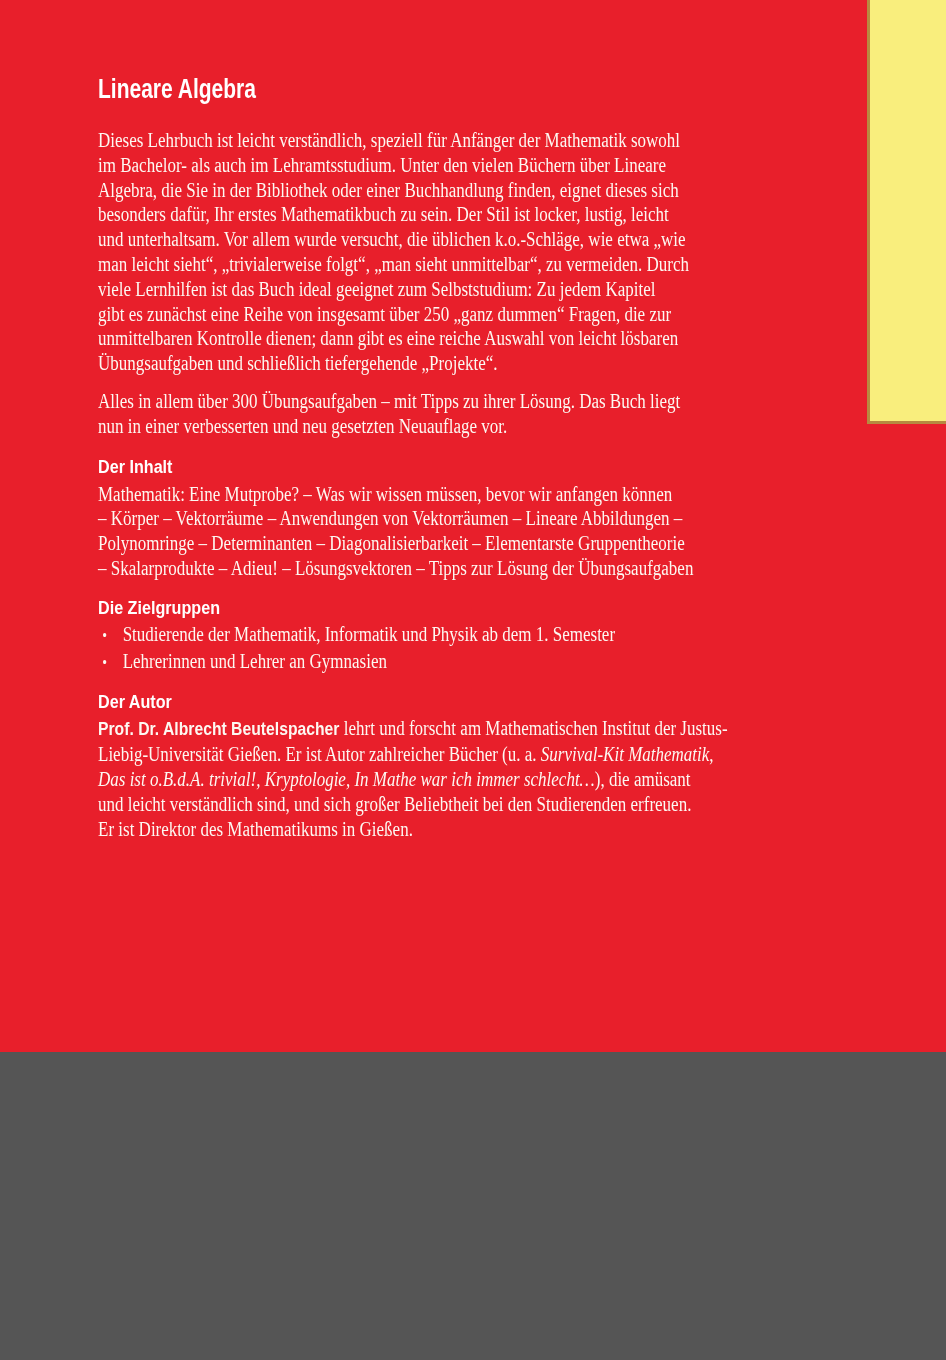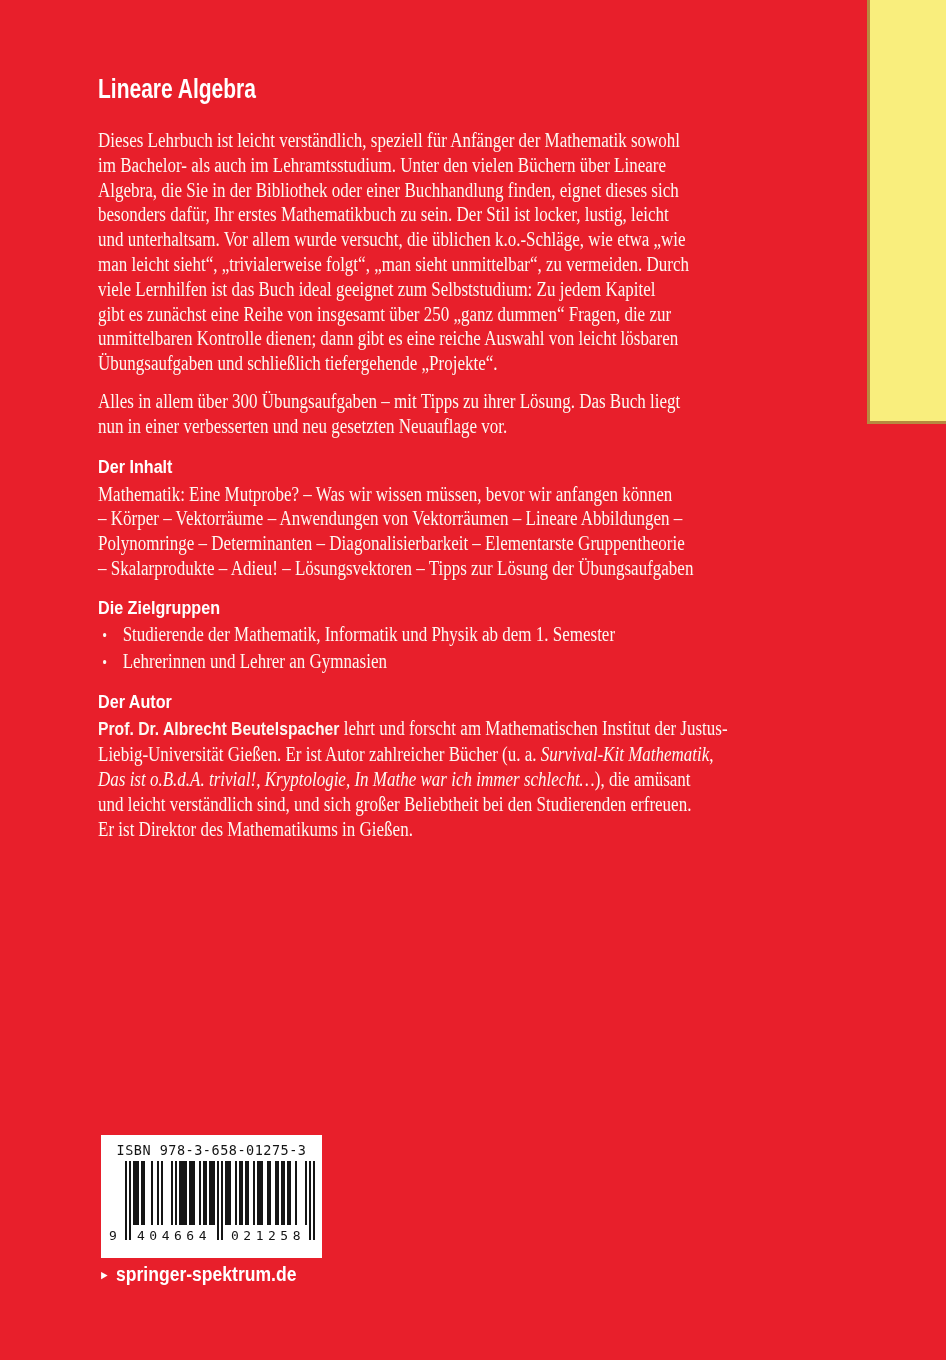--- a/index.html
+++ b/index.html
@@ -1,18 +1,18 @@
 <!DOCTYPE html>
 <html><head>
 <meta charset="utf-8">
 <style>
   html,body{margin:0;padding:0;background:#555;}
   .cover{
     position:relative;
-    width:946px;height:1360px;
+    width:946px;height:1052px;
     background:#e81f2b;
     overflow:hidden;
     font-family:"Liberation Serif", serif;
   }
   .yellow-stripe{
     position:absolute;
     left:867px;top:0;
     width:79px;height:421px;
     background:#f9ee7d;
     border-left:3px solid rgba(130,55,15,.55);

